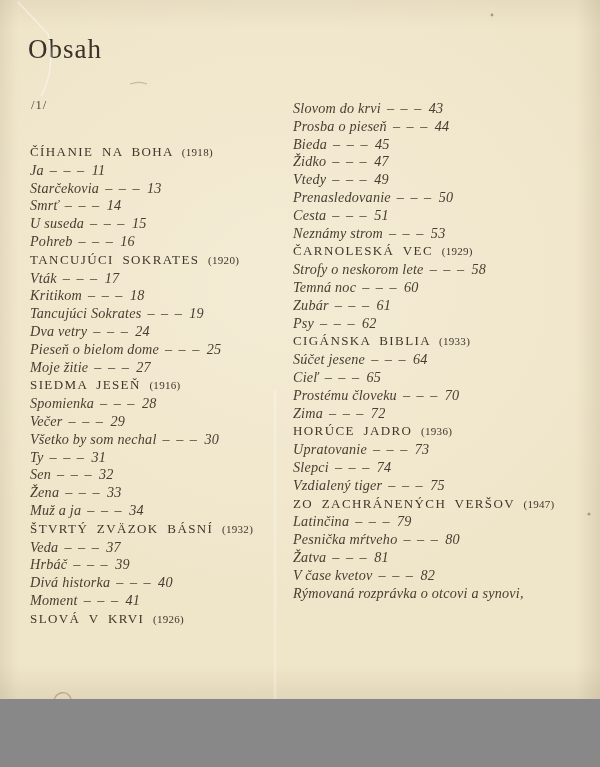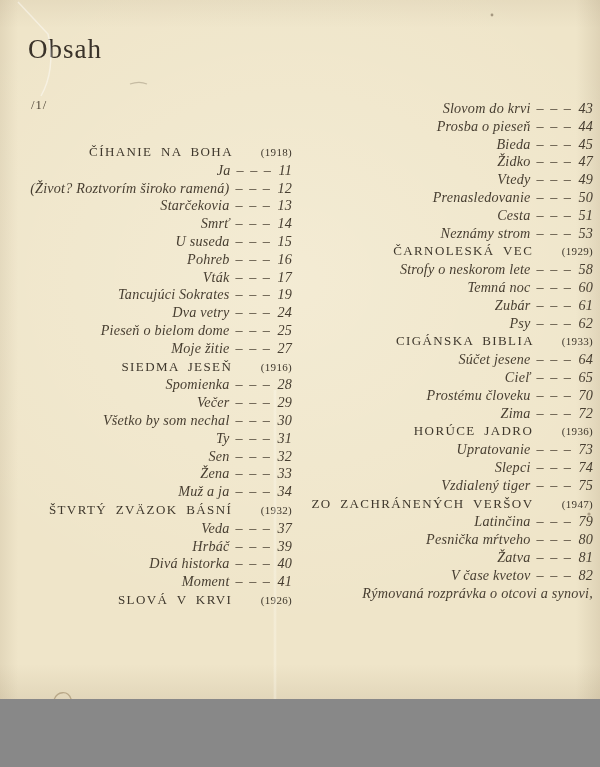--- a/index.html
+++ b/index.html
@@ -26,53 +26,54 @@
   }
   .book-title{
     position:absolute;left:28px;top:34px;
     font-size:27px;letter-spacing:1px;color:#3a332a;
   }
   .marker{
     position:absolute;left:31px;top:98px;
     font-size:12.5px;letter-spacing:1px;color:#4e4537;
   }
   .col{
-    position:absolute;line-height:17.8px;white-space:nowrap;text-align:right;
+    position:absolute;line-height:17.8px;white-space:nowrap;
   }
   .col-left{left:30px;top:143px;width:262px;}
   .col-right{left:293px;top:100px;width:300px;}
   .toc-entry{
     font-style:italic;font-size:14.2px;color:#473e31;letter-spacing:0.2px;
   }
   .toc-entry .dashes{margin:0 6px;letter-spacing:1.5px;}
   .toc-section{
     font-style:normal;font-size:13px;color:#3e372c;
     letter-spacing:1.4px;word-spacing:4px;
   }
-  .toc-section .sec-year{font-size:11px;letter-spacing:0.3px;word-spacing:0;margin-left:20px;}
+  .toc-section .sec-year{font-size:11px;letter-spacing:0.3px;word-spacing:0;}
   .decor{position:absolute;inset:0;pointer-events:none;}
 </style>
 </head>
 <body>
 
 <div class="page">
 
   <div class="book-title">Obsah</div>
 
   <div class="marker">/1/</div>
 
   <div class="col col-left" id="col-left">
       <div class="toc-section"><span class="sec-title">ČÍHANIE NA BOHA </span><span class="sec-year">(1918)</span></div>
       <div class="toc-entry"><span class="entry-title">Ja</span><span class="dashes">– – –</span><span class="entry-page">11</span></div>
-      <div class="toc-entry"><span class="entry-title">(Život? Roztvorím široko ramená)</span><span class="dashes">– – –</span><span class="entry-page">12</span></div>
       <div class="toc-entry"><span class="entry-title">Starčekovia</span><span class="dashes">– – –</span><span class="entry-page">13</span></div>
       <div class="toc-entry"><span class="entry-title">Smrť</span><span class="dashes">– – –</span><span class="entry-page">14</span></div>
       <div class="toc-entry"><span class="entry-title">U suseda</span><span class="dashes">– – –</span><span class="entry-page">15</span></div>
       <div class="toc-entry"><span class="entry-title">Pohreb</span><span class="dashes">– – –</span><span class="entry-page">16</span></div>
+      <div class="toc-section"><span class="sec-title">TANCUJÚCI SOKRATES </span><span class="sec-year">(1920)</span></div>
       <div class="toc-entry"><span class="entry-title">Vták</span><span class="dashes">– – –</span><span class="entry-page">17</span></div>
+      <div class="toc-entry"><span class="entry-title">Kritikom</span><span class="dashes">– – –</span><span class="entry-page">18</span></div>
       <div class="toc-entry"><span class="entry-title">Tancujúci Sokrates</span><span class="dashes">– – –</span><span class="entry-page">19</span></div>
       <div class="toc-entry"><span class="entry-title">Dva vetry</span><span class="dashes">– – –</span><span class="entry-page">24</span></div>
       <div class="toc-entry"><span class="entry-title">Pieseň o bielom dome</span><span class="dashes">– – –</span><span class="entry-page">25</span></div>
       <div class="toc-entry"><span class="entry-title">Moje žitie</span><span class="dashes">– – –</span><span class="entry-page">27</span></div>
       <div class="toc-section"><span class="sec-title">SIEDMA JESEŇ </span><span class="sec-year">(1916)</span></div>
       <div class="toc-entry"><span class="entry-title">Spomienka</span><span class="dashes">– – –</span><span class="entry-page">28</span></div>
       <div class="toc-entry"><span class="entry-title">Večer</span><span class="dashes">– – –</span><span class="entry-page">29</span></div>
       <div class="toc-entry"><span class="entry-title">Všetko by som nechal</span><span class="dashes">– – –</span><span class="entry-page">30</span></div>
       <div class="toc-entry"><span class="entry-title">Ty</span><span class="dashes">– – –</span><span class="entry-page">31</span></div>
       <div class="toc-entry"><span class="entry-title">Sen</span><span class="dashes">– – –</span><span class="entry-page">32</span></div>

